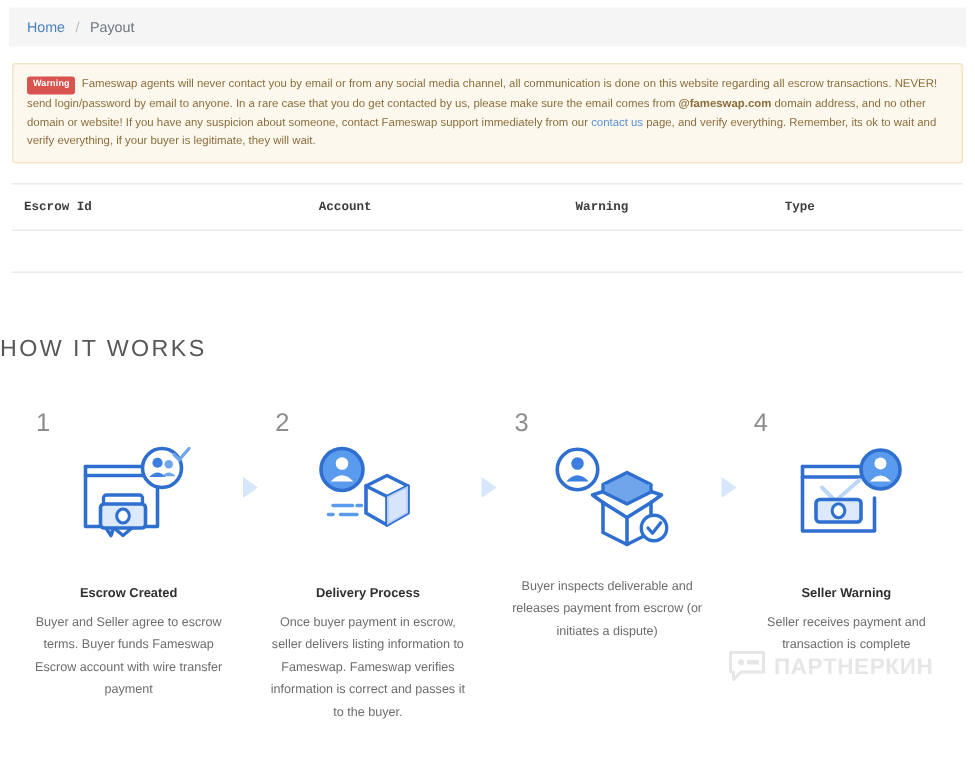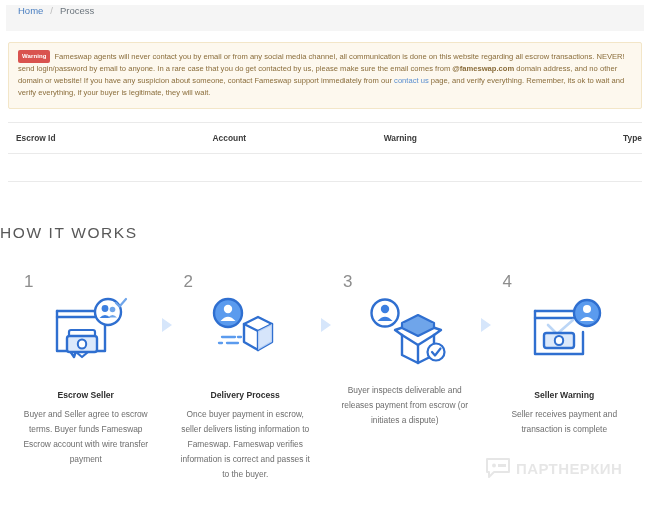--- a/index.html
+++ b/index.html
@@ -12,20 +12,21 @@
     overflow: hidden;
   }
   .page { position: relative; width: 650px; height: 506px; background:#fff; }
 
   
   .breadcrumb-bar {
     height: 26px;
     background: #f5f5f5;
     margin: 5px 6px 0 6px;
     display: flex;
+    align-items: center;
     padding: 0 12px;
     font-size: 9.5px;
     color: #777;
   }
   .crumb-link { color: #4a7fc1; text-decoration: none; }
   .crumb-sep { margin: 0 7px; color: #bbb; }
   .crumb-current { color: #6c757d; }
 
   
   .alert {
@@ -67,25 +68,26 @@
   .table-wrap { margin: 13px 8px 0 8px; }
   table.escrow { width: 100%; border-collapse: collapse; }
   table.escrow thead th {
     text-align: left;
     font-size: 8.4px;
     font-weight: bold;
     color: #3c3c3c;
     padding: 10px 0 10px 8px;
     border-top: 1px solid #eaeaea;
     border-bottom: 1px solid #eaeaea;
+    font-family: Liberation Mono, monospace;
   }
   table.escrow thead th.c0 { width: 31%; }
   table.escrow thead th.c1 { width: 27%; }
   table.escrow thead th.c2 { width: 22%; }
-  table.escrow thead th.c3 { width: 20%; text-align: right; }
+  table.escrow thead th.c3 { width: 20%; }
   table.escrow tbody td {
     height: 28px;
     border-bottom: 1px solid #eaeaea;
   }
 
   
   .hiw-heading {
     margin-top: 42px;
     font-size: 15.5px;
     font-weight: normal;
@@ -135,21 +137,21 @@
     margin: 7px auto 0 auto;
     width: 135px;
     font-size: 8.4px;
     line-height: 1.78;
     color: #6d6d6d;
   }
 
   
   .watermark {
     position: absolute;
-    left: 485px; top: 452px;
+    left: 485px; top: 428px;
     display: flex;
     align-items: center;
     gap: 5px;
     opacity: .16;
     pointer-events: none;
   }
   .watermark .wm-text {
     font-size: 15px;
     font-weight: bold;
     color: #6b6b6b;
@@ -157,21 +159,21 @@
   }
 </style>
 </head>
 <body>
 
 <div class="page">
 
   <nav class="breadcrumb-bar">
     <a class="crumb-link" href="#">Home</a>
     <span class="crumb-sep">/</span>
-    <span class="crumb-current">Process</span>
+    <span class="crumb-current">Payout</span>
   </nav>
 
   <div class="alert">
     <span class="badge-warning">Warning</span><span>Fameswap agents will never contact you by email or from any social media channel, all communication is done on this website regarding all escrow transactions. NEVER! send login/password by email to anyone. In a rare case that you do get contacted by us, please make sure the email comes from </span><b>@fameswap.com</b><span> domain address, and no other domain or website! If you have any suspicion about someone, contact Fameswap support immediately from our </span><a href="#">contact us</a><span> page, and verify everything. Remember, its ok to wait and verify everything, if your buyer is legitimate, they will wait.</span>
   </div>
 
 
   <div class="table-wrap">
     <table class="escrow">
       <thead>
@@ -218,21 +220,21 @@
             <circle cx="65" cy="20" r="13" fill="#ffffff" stroke="#2f6fd0" stroke-width="2.4"></circle>
             <circle cx="62" cy="16.5" r="3.4" fill="#3c7fe0"></circle>
             <path d="M56.5 26 q5.5 -6 11 0" fill="#3c7fe0"></path>
             <circle cx="69.5" cy="17.5" r="2.8" fill="#6fa5ea"></circle>
             <path d="M65 25.5 q4.5 -5 9 0" fill="#6fa5ea"></path>
             <path d="M73 11 L76.5 14.5 L83 7" fill="none" stroke="#6fa5ea" stroke-width="2.2" stroke-linecap="round" stroke-linejoin="round"></path>
           </g>
         </svg>
       </div>
       <div class="arrow"></div>
-      <div class="step-title">Escrow Seller</div>
+      <div class="step-title">Escrow Created</div>
       <div class="step-desc">Buyer and Seller agree to escrow terms. Buyer funds Fameswap Escrow account with wire transfer payment</div>
     </div>
 
     <div class="step">
       <div class="step-num">2</div>
       <div class="step-art">
         <svg width="86" height="76" viewBox="0 0 86 76">
           <g>
             <circle cx="26" cy="21" r="14" fill="#5b9bee" stroke="#2f6fd0" stroke-width="2.4"></circle>
             <circle cx="26" cy="17" r="4.2" fill="#ffffff"></circle>

